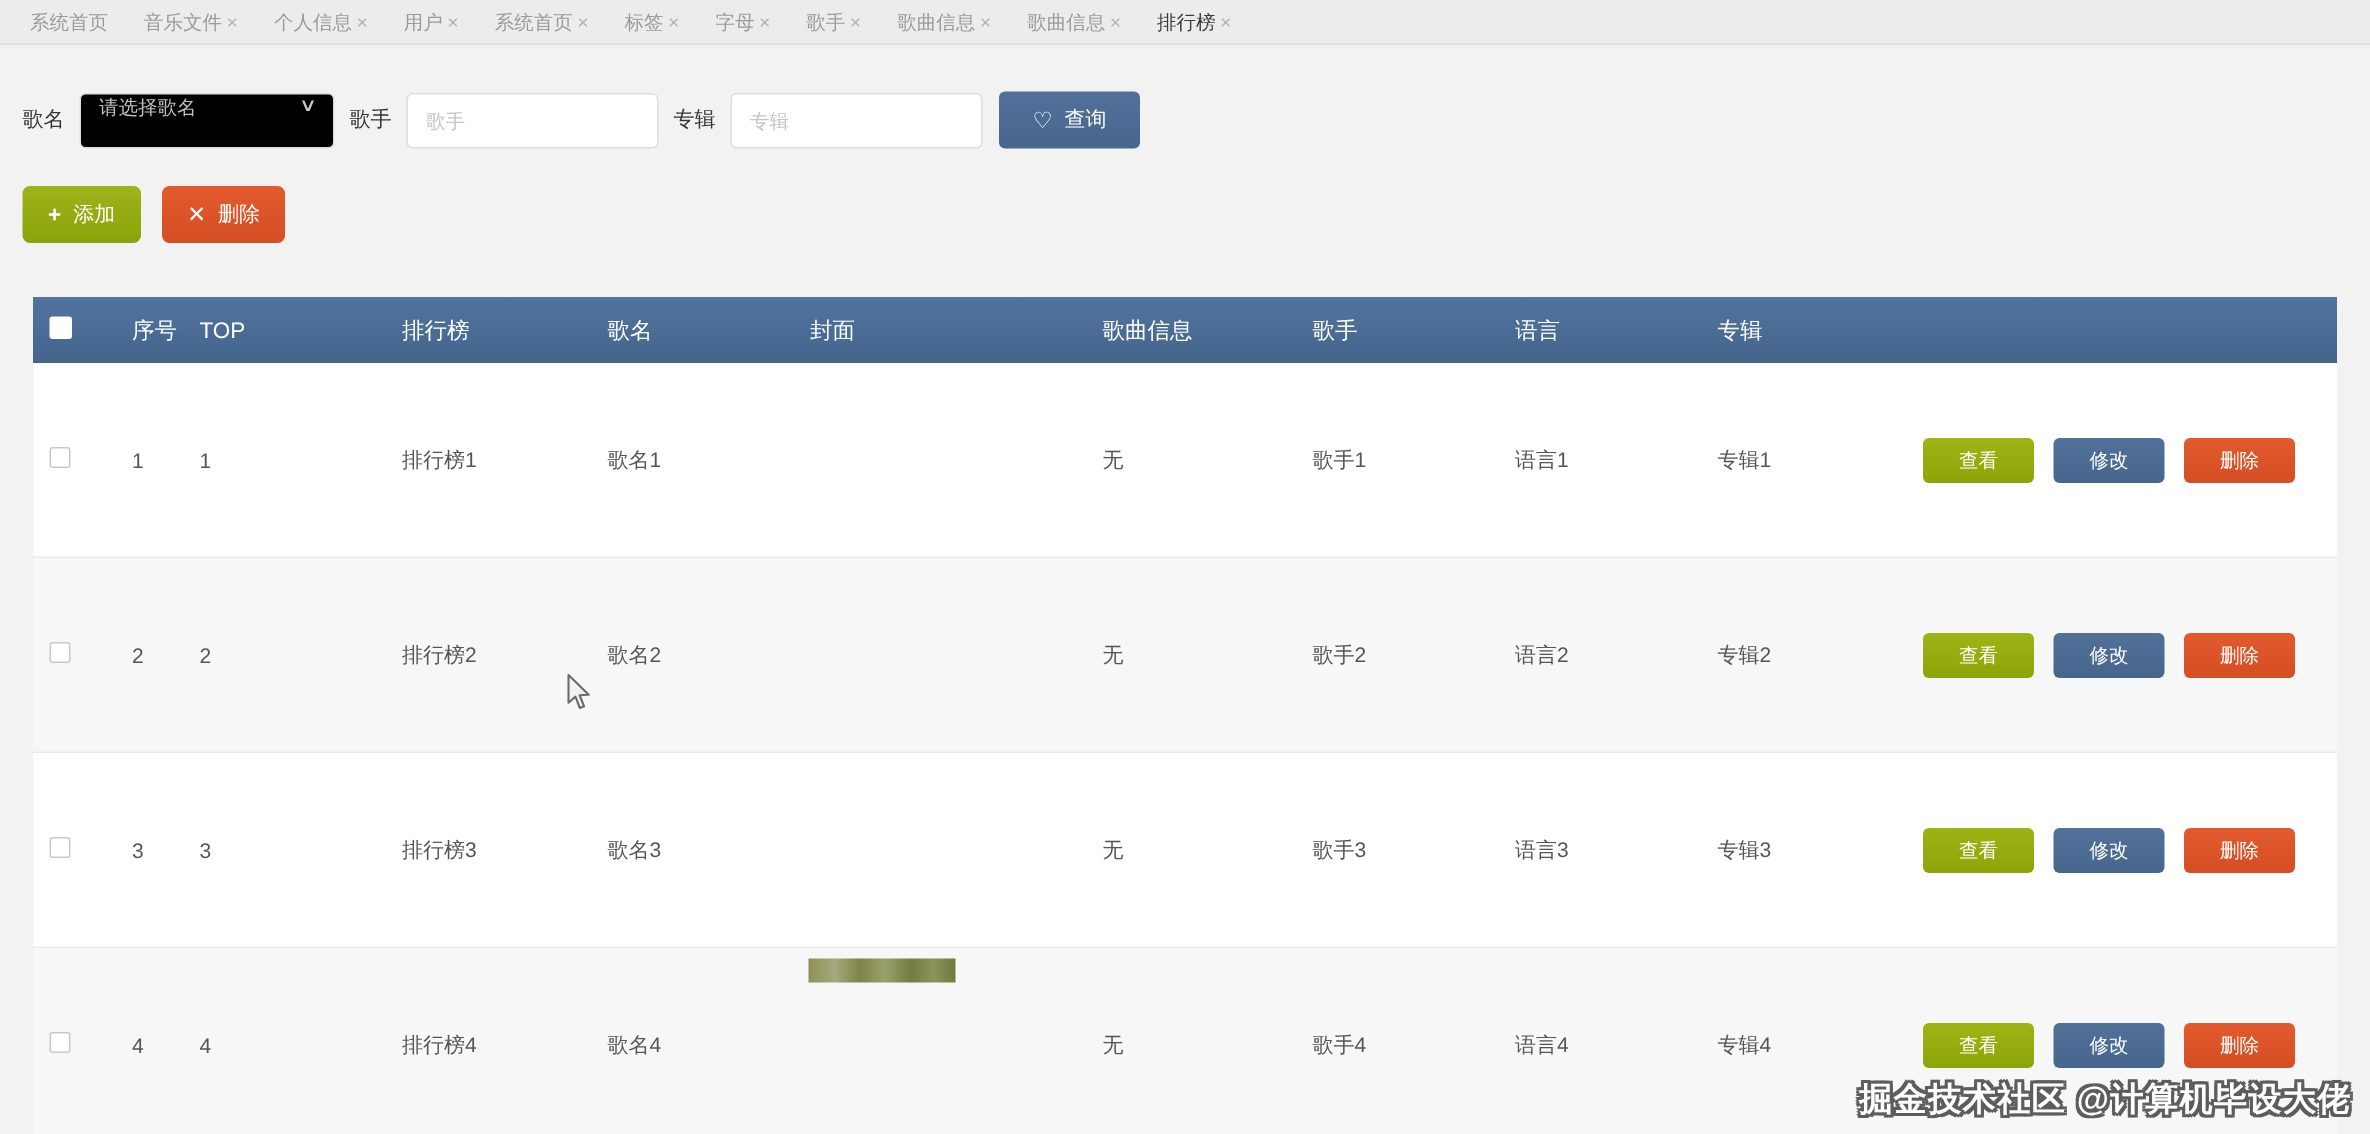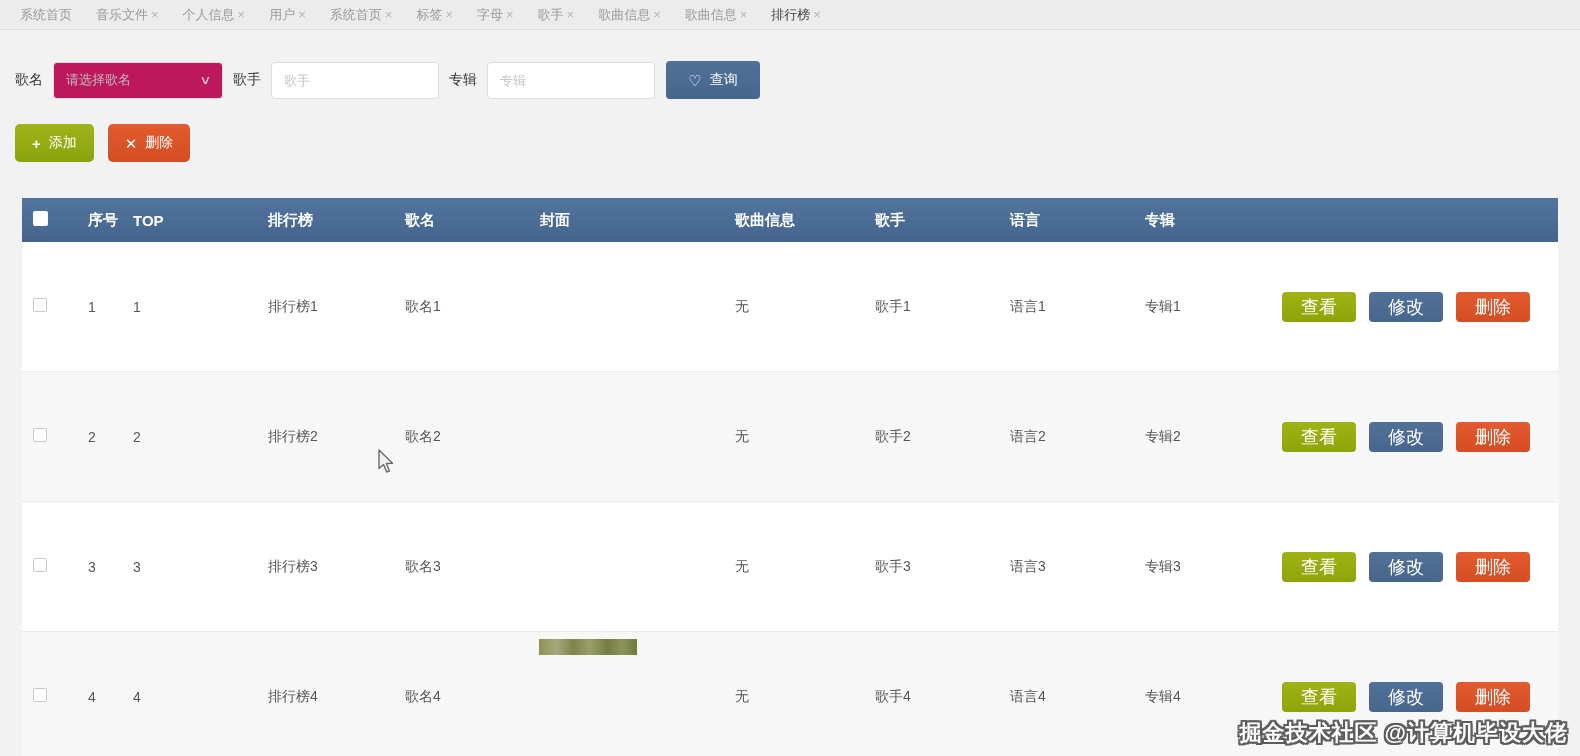--- a/index.html
+++ b/index.html
@@ -18,22 +18,22 @@
   .tab { display: flex; align-items: center; gap: 3px; font-size: 13px; color: #9a9a9a; cursor: default; white-space: nowrap; }
   .tab.active { color: #3c3c3c; }
   .tab-close { color: #b3b3b3; font-size: 13px; }
 
   
   .search-row { display: flex; align-items: center; margin: 31px 0 0 15px; }
   .sgroup { display: flex; align-items: center; }
   .sgroup + .sgroup { margin-left: 10px; }
   .slabel { font-size: 14px; color: #333; margin-right: 10px; white-space: nowrap; }
   .select-box {
-    width: 170px; height: 37px; background: #be185d; border: 1px solid #ddd; border-radius: 4px;
-    display: flex; align-items: center; justify-content: space-between; padding: 0 12px;
+    width: 170px; height: 37px; background: #000000; border: 1px solid #ddd; border-radius: 4px;
+    display: flex; align-items: flex-start; justify-content: space-between; padding: 0 12px;
     font-size: 13px; color: #bfbfbf; cursor: pointer;
   }
   .chevron { color: #c9c9c9; font-size: 12px; transform: scaleX(1.4); }
   .text-input {
     width: 168px; height: 37px; background: #fff; border: 1px solid #ddd; border-radius: 4px;
     padding: 0 12px; font-size: 13px; color: #555; outline: none;
     font-family: "Liberation Sans", "DejaVu Sans", sans-serif;
   }
   .text-input::placeholder { color: #c4c4c4; }
   .query-btn {
@@ -56,37 +56,37 @@
 
   
   .table { margin: 36px 22px 0 22px; width: 1536px; }
   .thead, .trow {
     display: grid;
     grid-template-columns: 56px 45px 135px 137px 135px 195px 140px 135px 135px 137px 1fr;
     align-items: center;
   }
   .thead {
     height: 44px; background: linear-gradient(180deg, #51749e, #44648c);
-    color: #fff; font-weight: bold; font-size: 15px;
+    color: #fff; font-weight: normal; font-size: 15px;
   }
   .th { padding-left: 10px; white-space: nowrap; }
   .cb-cell { padding-left: 11px; }
   .header-checkbox {
     display: inline-block; width: 15px; height: 15px; background: #fff; border-radius: 2px; cursor: pointer;
   }
   .trow { height: 130px; background: #fff; border-bottom: 1px solid #ebebeb; font-size: 14px; color: #555; position: relative; }
   .trow.alt { background: #f7f7f7; }
   .td { padding-left: 10px; white-space: nowrap; }
   .row-checkbox {
     display: inline-block; width: 14px; height: 14px; background: #fff;
     border: 1px solid #c9c9c9; border-radius: 2px; cursor: pointer; margin-left: 1px;
   }
   .actions { display: flex; gap: 13px; }
   .row-btn {
-    width: 74px; height: 30px; border: none; border-radius: 4px; color: #fff; font-size: 18px;
+    width: 74px; height: 30px; border: none; border-radius: 4px; color: #fff; font-size: 13px;
     cursor: pointer; font-family: inherit;
   }
   .view-button       { background: linear-gradient(180deg, #9fb315, #8da408); }
   .edit-button       { background: linear-gradient(180deg, #517199, #47668e); }
   .delete-row-button { background: linear-gradient(180deg, #e25a2e, #d54e23); }
   .cover-strip {
     position: absolute; top: 7px; left: 517px; width: 98px; height: 16px;
     background: linear-gradient(90deg, #8d9154 0%, #a6a97c 18%, #7e8448 35%, #9aa06a 52%, #747c40 70%, #8d945a 85%, #6f7a3c 100%);
   }
 

